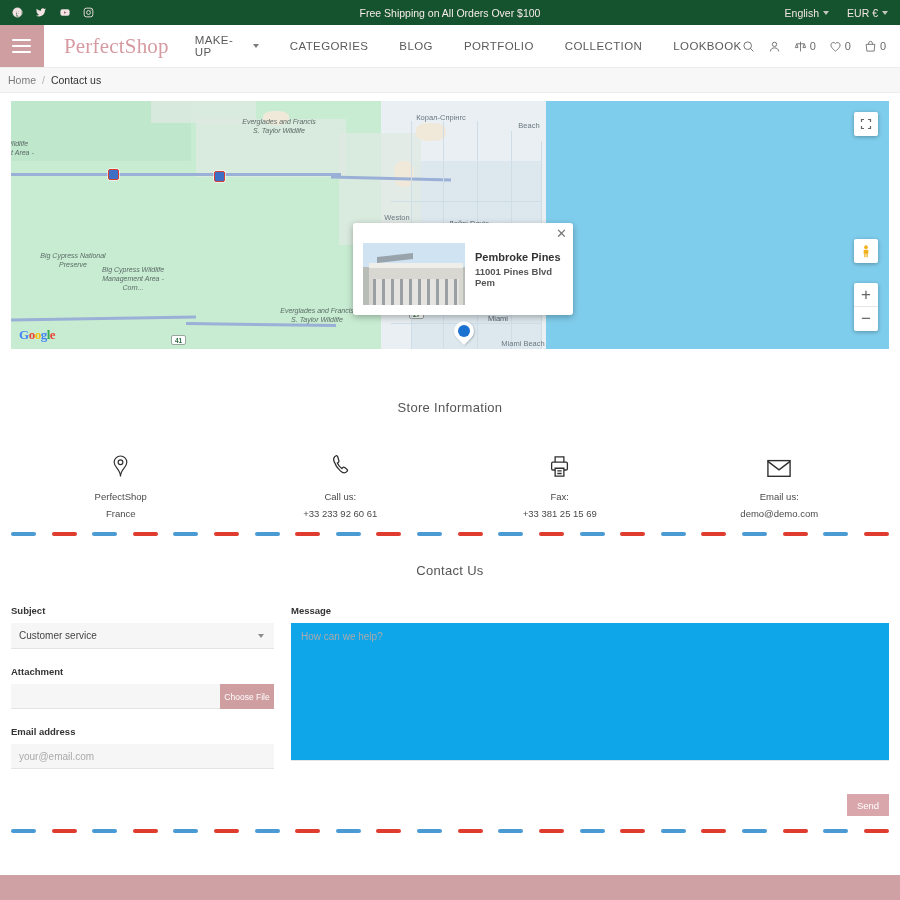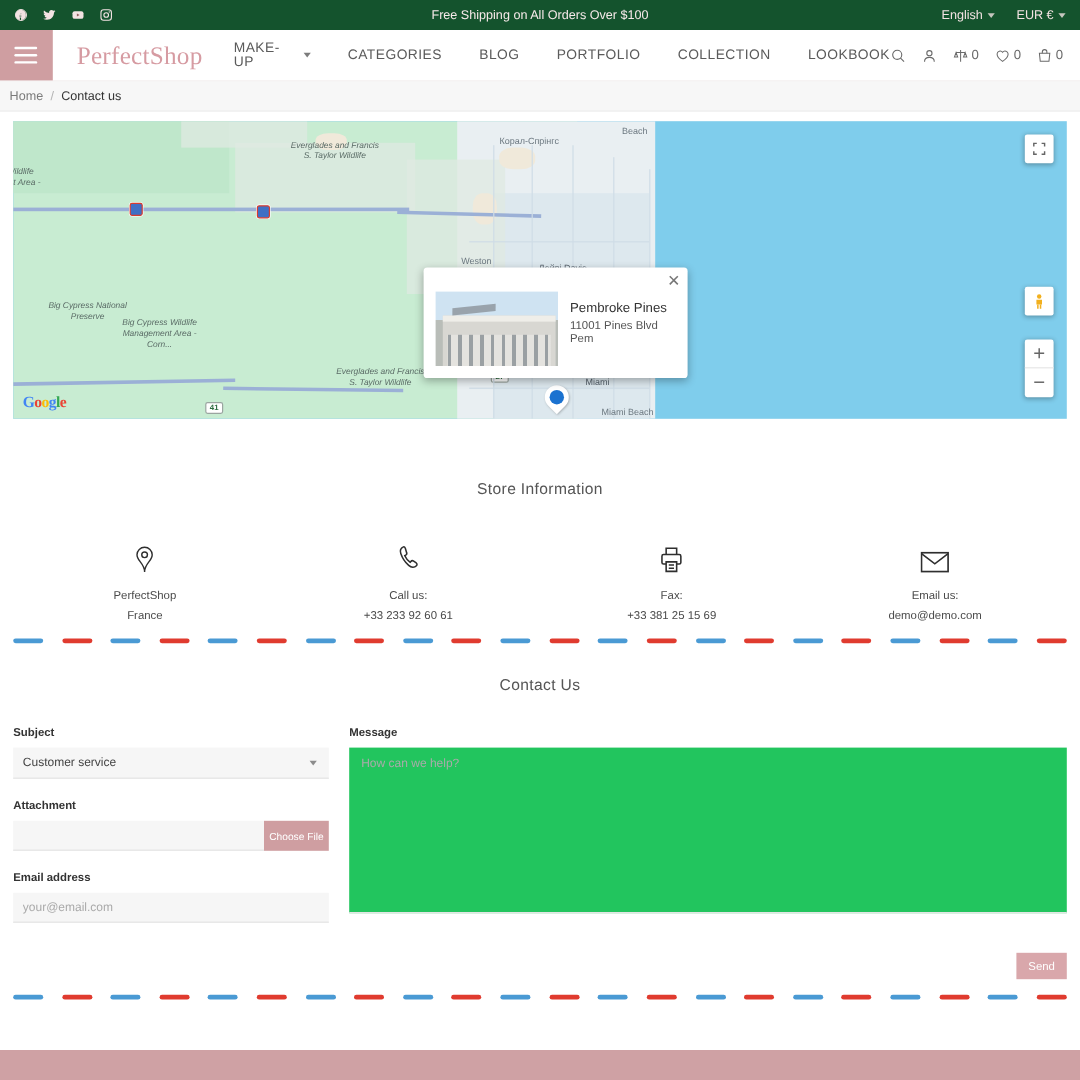--- a/index.html
+++ b/index.html
@@ -175,21 +175,21 @@
     background: #d8d7d2; border-top: 5px solid #efeee9;
   }
   .iw-photo .cols {
     position: absolute; left: 10px; bottom: 0; right: 6px; height: 26px;
     background: repeating-linear-gradient(90deg, #9aa0a3 0 3px, #e4e3df 3px 9px);
   }
   .iw-photo .sign {
     position: absolute; left: 14px; top: 12px; width: 36px; height: 6px;
     background: #6d6f72; opacity: .55; transform: skewY(-6deg);
   }
-  .iw-text { padding-top: 18px; }
+  .iw-text { padding-top: 18px; font-weight: bold; }
   .iw-title { font-size: 11px; color: #333; margin-bottom: 3px; }
   .iw-addr { font-size: 9.5px; color: #555; }
 
   
   .section-title {
     text-align: center; font-size: 13px; color: #555; font-weight: 400;
     letter-spacing: .3px;
   }
   #store-info { padding-top: 51px; }
   .store-grid {
@@ -239,21 +239,21 @@
   .finput::placeholder { color: #aaa; }
   .fattach { display: flex; height: 25px; }
   .fattach .fake-file {
     flex: 1; background: #f6f6f6; border-bottom: 1px solid #e4e4e4;
   }
   .fattach button {
     width: 54px; background: #cf9ea1; color: #fff; border: none;
     font-size: 8.5px; cursor: pointer; font-family: "Liberation Sans", sans-serif;
   }
   .ftext {
-    width: 100%; height: 138px; background: #22c55e; border: none;
+    width: 100%; height: 138px; background: #0ea5e9; border: none;
     border-bottom: 1px solid #e4e4e4; padding: 8px 10px; font-size: 10px;
     color: #444; resize: none; font-family: "Liberation Sans", sans-serif; outline: none;
   }
   .ftext::placeholder { color: #aaa; }
   .send-row { display: flex; justify-content: flex-end; padding: 0 11px; margin-top: 25px; }
   .send-btn {
     background: #d9a7ab; color: #fff; border: none; width: 42px; height: 22px;
     font-size: 9.5px; cursor: pointer; font-family: "Liberation Sans", sans-serif;
   }
 
@@ -402,21 +402,21 @@
       <div class="dot"></div>
     </div>
 
     <div id="map-labels">
         <div class="maplabel" style="left: 62px; top: 150px; width: 78px; margin-left: -39px;">Big Cypress National Preserve</div>
         <div class="maplabel" style="left: 122px; top: 164px; width: 78px; margin-left: -39px;">Big Cypress Wildlife Management Area - Corn...</div>
         <div class="maplabel" style="left: -8px; top: 38px; width: 78px; margin-left: -39px;">Cypress Wildlife Management Area - Bear</div>
         <div class="maplabel" style="left: 268px; top: 16px; width: 78px; margin-left: -39px;">Everglades and Francis S. Taylor Wildlife</div>
         <div class="maplabel" style="left: 306px; top: 205px; width: 78px; margin-left: -39px;">Everglades and Francis S. Taylor Wildlife</div>
         <div class="maplabel cy" style="left: 430px; top: 12px; width: 78px; margin-left: -39px;">Корал-Спрінгс</div>
-        <div class="maplabel cy" style="left: 518px; top: 4px; width: 78px; margin-left: -39px;">Beach</div>
+        <div class="maplabel cy" style="left: 518px; top: 20px; width: 78px; margin-left: -39px;">Beach</div>
         <div class="maplabel cy" style="left: 386px; top: 112px; width: 78px; margin-left: -39px;">Weston</div>
         <div class="maplabel town" style="left: 458px; top: 118px; width: 78px; margin-left: -39px;">Дейві Davie</div>
         <div class="maplabel cy" style="left: 505px; top: 136px; width: 78px; margin-left: -39px;">Dania Beach</div>
         <div class="maplabel town" style="left: 414px; top: 149px; width: 78px; margin-left: -39px;">Пембрук-Пайнс Pembroke Pines</div>
         <div class="maplabel city" style="left: 496px; top: 146px; width: 78px; margin-left: -39px;">Голлівуд Hollywood</div>
         <div class="maplabel town" style="left: 427px; top: 179px; width: 78px; margin-left: -39px;">Маямі-Гарденс Miami Gardens</div>
         <div class="maplabel cy" style="left: 506px; top: 182px; width: 78px; margin-left: -39px;">Aventura</div>
         <div class="maplabel town" style="left: 487px; top: 204px; width: 78px; margin-left: -39px;">Норт-Маямі North Miami</div>
         <div class="maplabel city" style="left: 434px; top: 203px; width: 78px; margin-left: -39px;">Хаялія Hialeah</div>
         <div class="maplabel cy" style="left: 512px; top: 238px; width: 78px; margin-left: -39px;">Miami Beach</div>

